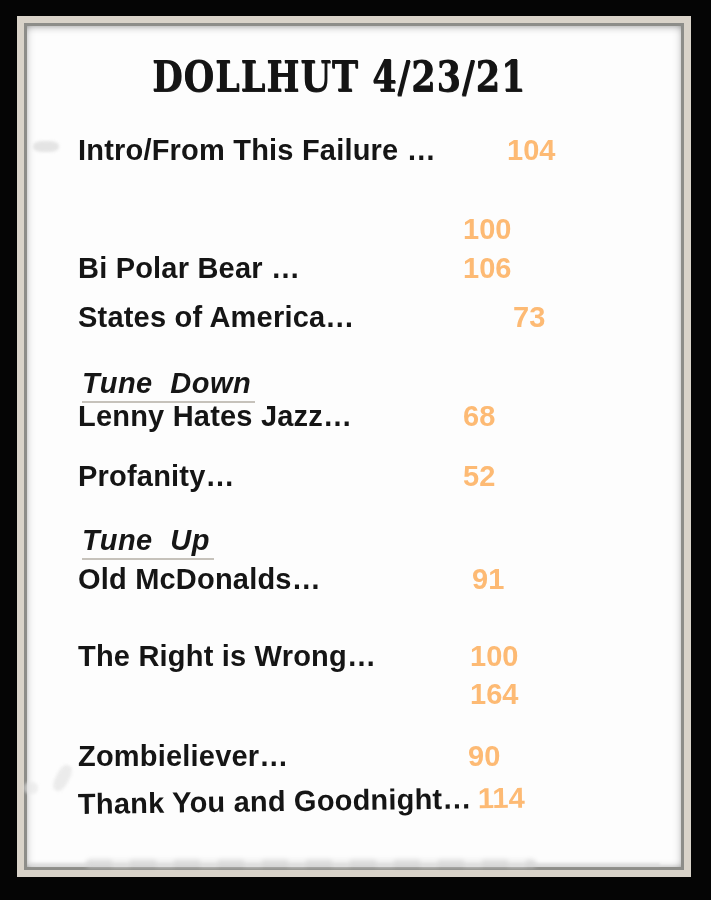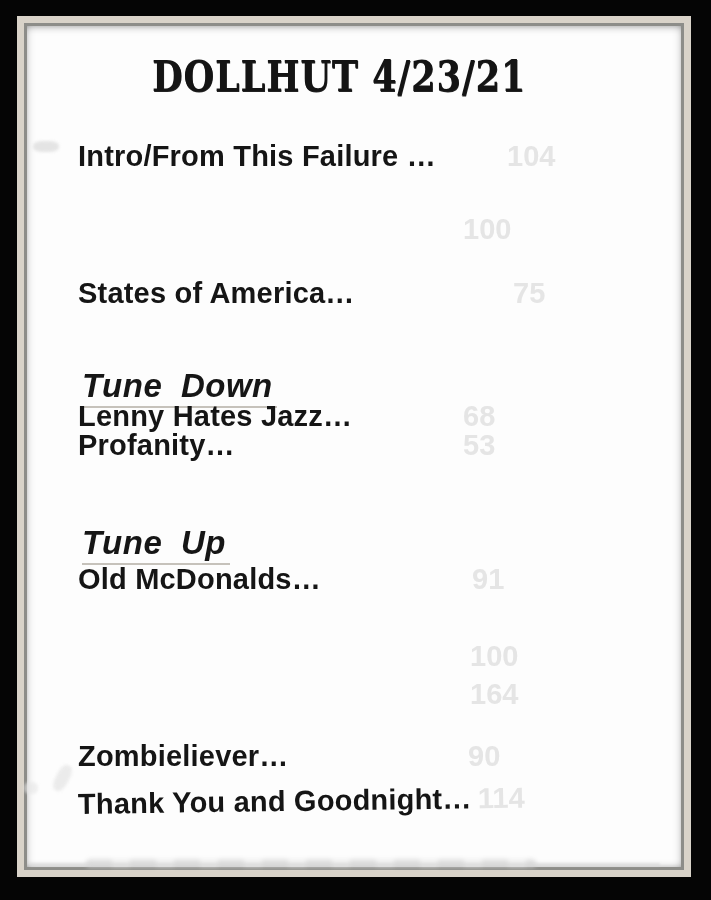--- a/index.html
+++ b/index.html
@@ -46,27 +46,27 @@
   .song {
     position: absolute; left: 78px; top: 0;
     font-size: 29px; font-weight: bold;
     letter-spacing: 0.2px;
     white-space: nowrap;
     color: #151515;
   }
   .bpm {
     position: absolute; top: 0;
     font-size: 29px; font-weight: bold;
-    color: #e5e5e5;
+    color: #fdba74;
   }
   .tilted { transform: rotate(-0.8deg); transform-origin: left center; }
 
   .section-heading {
     position: absolute; left: 82px;
-    font-size: 33px; font-weight: bold;
+    font-size: 29px; font-weight: bold;
     font-style: italic;
     word-spacing: 9px;
     letter-spacing: 0.5px;
     padding: 0 4px 1px 0;
     border-bottom: 2px solid #c6c2bb;
     white-space: nowrap;
     color: #161616;
   }
 
   
@@ -87,48 +87,53 @@
 </head>
 <body>
 
 <div class="stage">
   <div class="page"></div>
 
   <div class="content">
 
     <div class="title">DOLLHUT 4/23/21</div>
 
-    <div class="row" style="top:140px">
+    <div class="row" style="top:134px">
       <span class="song">Intro/From This Failure …</span>
       <span class="bpm" style="left:507px">104</span>
     </div>
     <div class="row" style="top:213px">
       <span class="bpm" style="left:463px">100</span>
     </div>
-    <div class="row" style="top:277px">
+    <div class="row" style="top:252px">
+      <span class="song">Bi Polar Bear …</span>
+      <span class="bpm" style="left:463px">106</span>
+    </div>
+    <div class="row" style="top:301px">
       <span class="song">States of America…</span>
-      <span class="bpm" style="left:513px">75</span>
+      <span class="bpm" style="left:513px">73</span>
     </div>
 
     <div class="section-heading" style="top:367px">Tune Down</div>
     <div class="row" style="top:400px">
       <span class="song">Lenny Hates Jazz…</span>
       <span class="bpm" style="left:463px">68</span>
     </div>
-    <div class="row" style="top:429px">
+    <div class="row" style="top:460px">
       <span class="song">Profanity…</span>
-      <span class="bpm" style="left:463px">53</span>
+      <span class="bpm" style="left:463px">52</span>
     </div>
 
     <div class="section-heading" style="top:524px">Tune Up</div>
     <div class="row" style="top:563px">
       <span class="song">Old McDonalds…</span>
       <span class="bpm" style="left:472px">91</span>
     </div>
     <div class="row" style="top:640px">
+      <span class="song">The Right is Wrong…</span>
       <span class="bpm" style="left:470px">100</span>
     </div>
     <div class="row" style="top:678px">
       <span class="bpm" style="left:470px">164</span>
     </div>
     <div class="row" style="top:740px">
       <span class="song">Zombieliever…</span>
       <span class="bpm" style="left:468px">90</span>
     </div>
     <div class="row tilted" style="top:789px">

